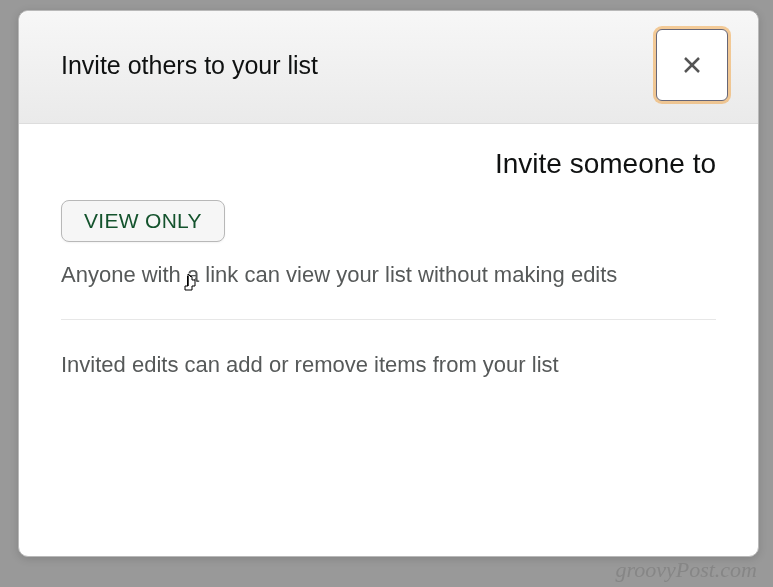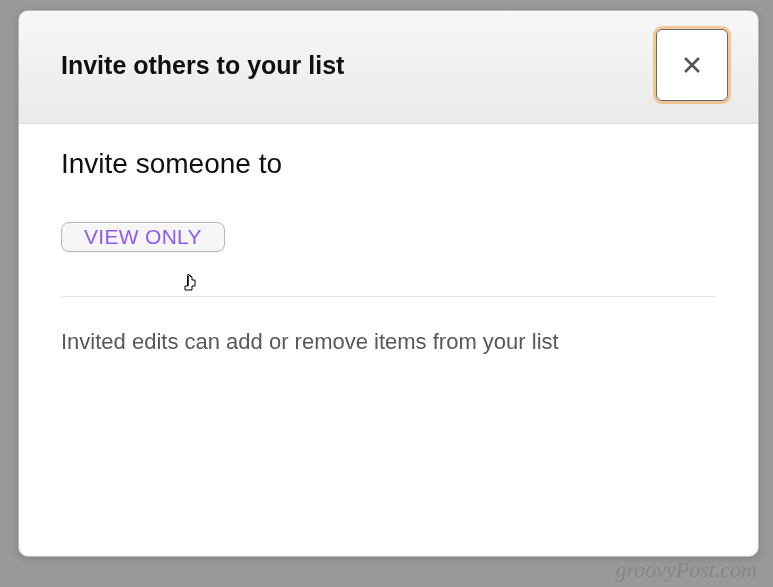--- a/index.html
+++ b/index.html
@@ -36,21 +36,21 @@
       background: linear-gradient(to bottom, #f7f7f7, #eaeaea);
       border-bottom: 1px solid #ddd;
       padding: 18px 30px 22px 42px;
       display: flex;
       align-items: center;
       justify-content: space-between;
       border-radius: 10px 10px 0 0;
     }
     .modal-title {
       font-size: 25px;
-      font-weight: 700;
+      font-weight: 400;
       color: #0f1111;
     }
     .close-btn {
       width: 72px;
       height: 72px;
       background: #fff;
       border: 1px solid #667;
       border-radius: 6px;
       cursor: pointer;
       display: flex;
@@ -64,38 +64,39 @@
       width: 20px;
       height: 20px;
     }
     .modal-body {
       padding: 24px 42px 20px 42px;
     }
     .section-title {
       font-size: 28px;
       color: #0f1111;
       font-weight: 400;
-      margin-bottom: 42px;
+      margin-bottom: 20px;
+      text-align: right;
     }
     .option-block {
       padding-bottom: 28px;
     }
     .divider {
       border: none;
       border-top: 1px solid #e7e7e7;
       margin: 0 0 28px 0;
     }
     .option-btn {
       display: inline-block;
       background: #fff;
       border: 1px solid #c9c9c9;
       border-radius: 8px;
-      padding: 2px 22px;
+      padding: 8px 22px;
       font-size: 21px;
-      color: #8b5cf6;
+      color: #14532d;
       cursor: pointer;
       font-family: inherit;
       letter-spacing: 0.3px;
       margin-bottom: 16px;
       box-shadow: 0 1px 2px rgba(0,0,0,0.05);
     }
     .option-btn.hovered {
       background: #f6f6f6;
       border-color: #b8b8b8;
     }
@@ -135,20 +136,21 @@
         <line x1="3" y1="3" x2="17" y2="17" stroke="#555" stroke-width="2.5"></line>
         <line x1="17" y1="3" x2="3" y2="17" stroke="#555" stroke-width="2.5"></line>
       </svg>
     </button>
   </div>
   <div class="modal-body">
     <div class="section-title">Invite someone to</div>
 
     <div class="option-block">
       <button class="option-btn hovered">VIEW ONLY</button>
+      <div class="option-desc">Anyone with a link can view your list without making edits</div>
     </div>
 
     <hr class="divider">
 
     <div class="option-block">
       <div class="option-desc">Invited edits can add or remove items from your list</div>
     </div>
   </div>
 </div>
 

